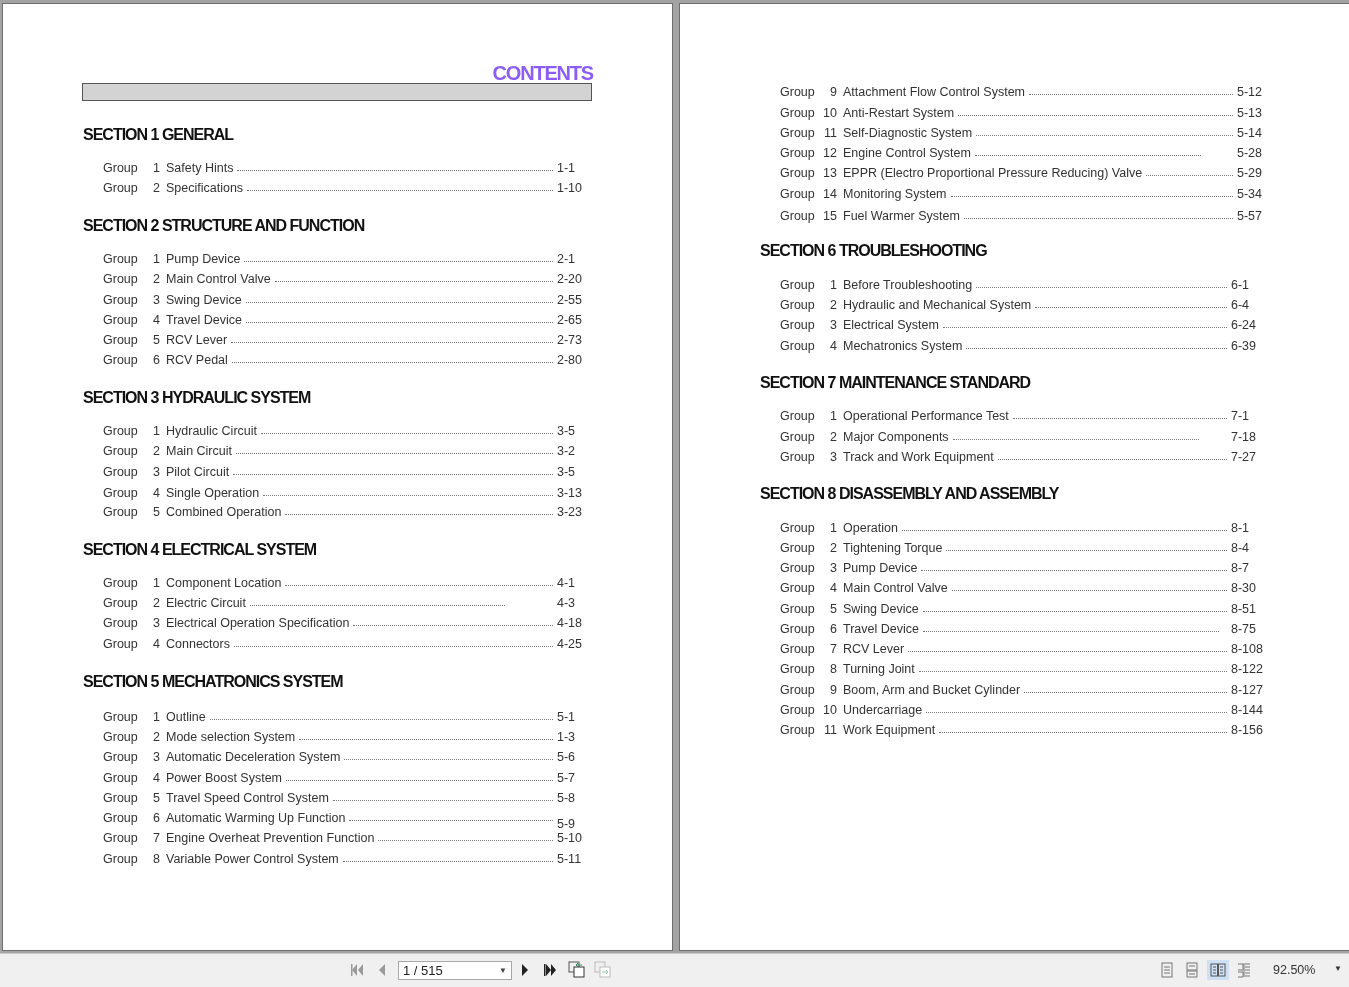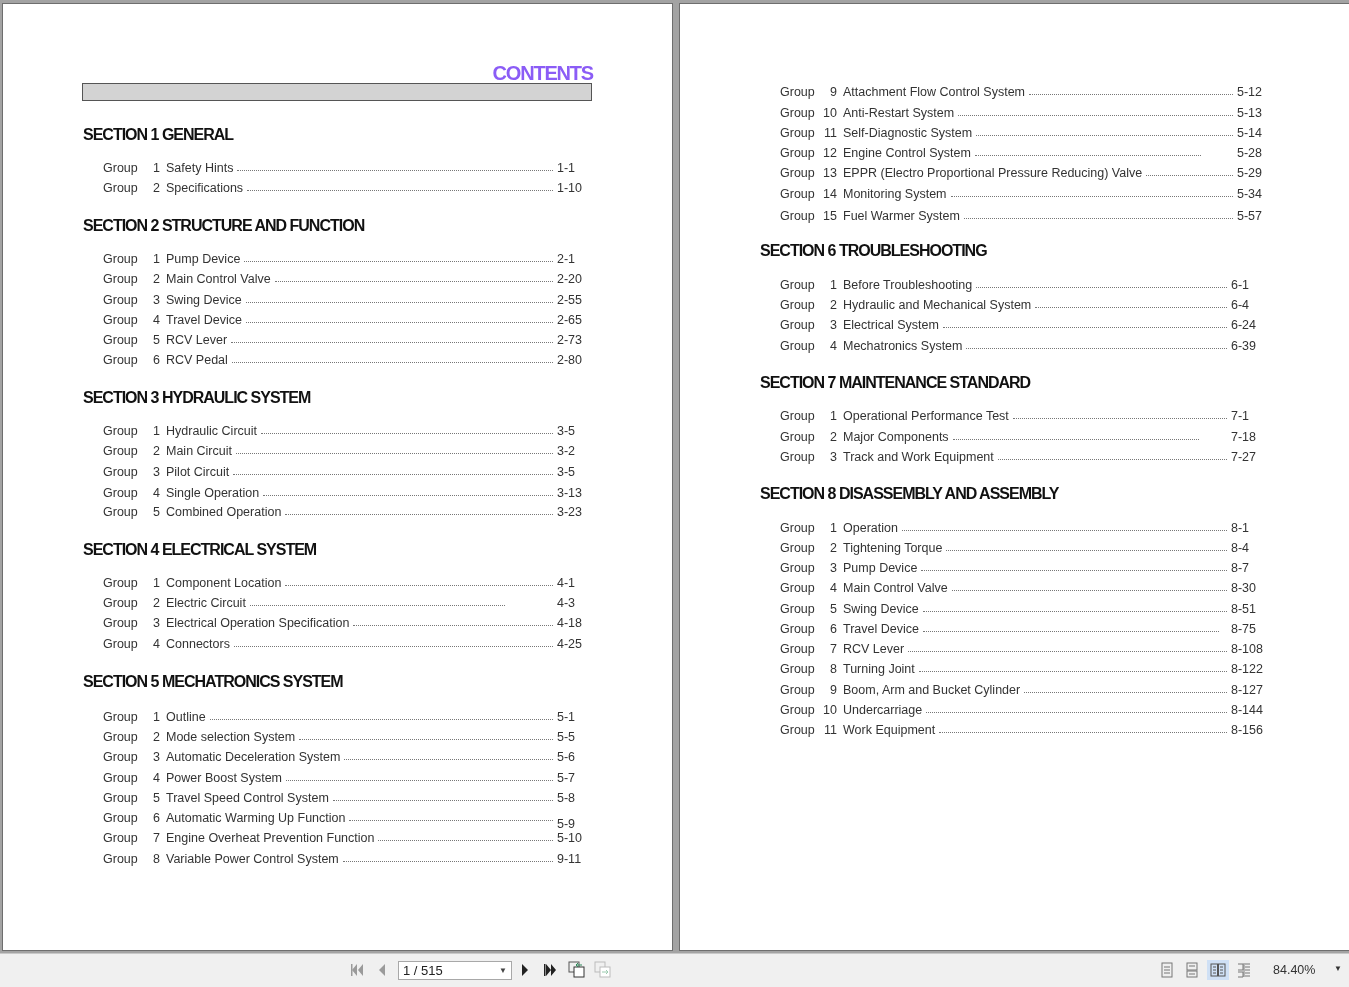--- a/index.html
+++ b/index.html
@@ -194,21 +194,21 @@
         <span class="num">1</span>
         <span class="title">Outline</span>
         <span class="dots"></span>
         <span class="pg" style="width: 30px;">5-1</span>
       </div>
       <div class="row" style="left: 100px; top: 723px; width: 484px;">
         <span class="grp">Group</span>
         <span class="num">2</span>
         <span class="title">Mode selection System</span>
         <span class="dots"></span>
-        <span class="pg" style="width: 30px;">5-5</span>
+        <span class="pg" style="width: 30px;">1-3</span>
       </div>
       <div class="row" style="left: 100px; top: 743px; width: 484px;">
         <span class="grp">Group</span>
         <span class="num">3</span>
         <span class="title">Automatic Deceleration System</span>
         <span class="dots"></span>
         <span class="pg" style="width: 30px;">5-6</span>
       </div>
       <div class="row" style="left: 100px; top: 764px; width: 484px;">
         <span class="grp">Group</span>
@@ -236,21 +236,21 @@
         <span class="num">7</span>
         <span class="title">Engine Overheat Prevention Function</span>
         <span class="dots"></span>
         <span class="pg" style="width: 30px;">5-10</span>
       </div>
       <div class="row" style="left: 100px; top: 845px; width: 484px;">
         <span class="grp">Group</span>
         <span class="num">8</span>
         <span class="title">Variable Power Control System</span>
         <span class="dots"></span>
-        <span class="pg" style="width: 30px;">9-11</span>
+        <span class="pg" style="width: 30px;">5-11</span>
       </div>
     </div>
 </div>
 
 <div id="page-right" class="page">
   <div id="right-content">
       <div class="row" style="left: 100px; top: 78px; width: 487px;">
         <span class="grp" style="width: 36px;">Group</span>
         <span class="num">9</span>
         <span class="title">Attachment Flow Control System</span>
@@ -491,15 +491,15 @@
         <rect x="1" y="1" width="6.5" height="12" fill="none" stroke="#555"></rect>
         <rect x="8.5" y="1" width="6.5" height="12" fill="none" stroke="#555"></rect>
         <path d="M3 4 H6 M3 7 H6 M3 10 H6 M10 4 H13 M10 7 H13 M10 10 H13" stroke="#555"></path>
       </svg>
   </div>
   <div class="tb-btn" style="left:1234px">
     <svg width="16" height="16" viewBox="0 0 16 16">
         <path d="M2 2 H7 V8 H2 M2 10 H7 V15 H2 M9 2 H14 M9 5 H14 M9 8 H14 M9 11 H14 M9 14 H14 M8 1 V15" stroke="#777" fill="none"></path>
       </svg>
   </div>
-  <div class="zoom-val">84.40%</div>
+  <div class="zoom-val">92.50%</div>
   <div class="zoom-caret">▼</div>
 </div>
 
 </body></html>

